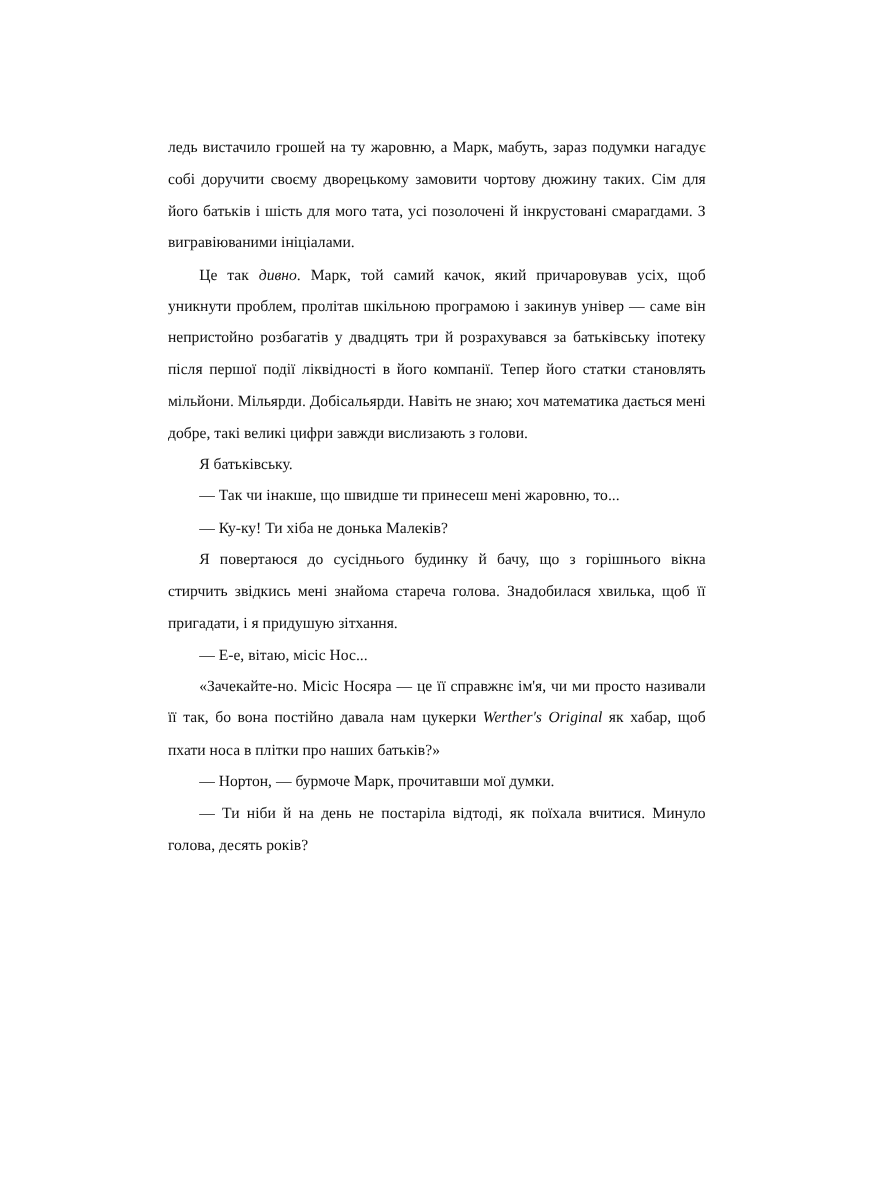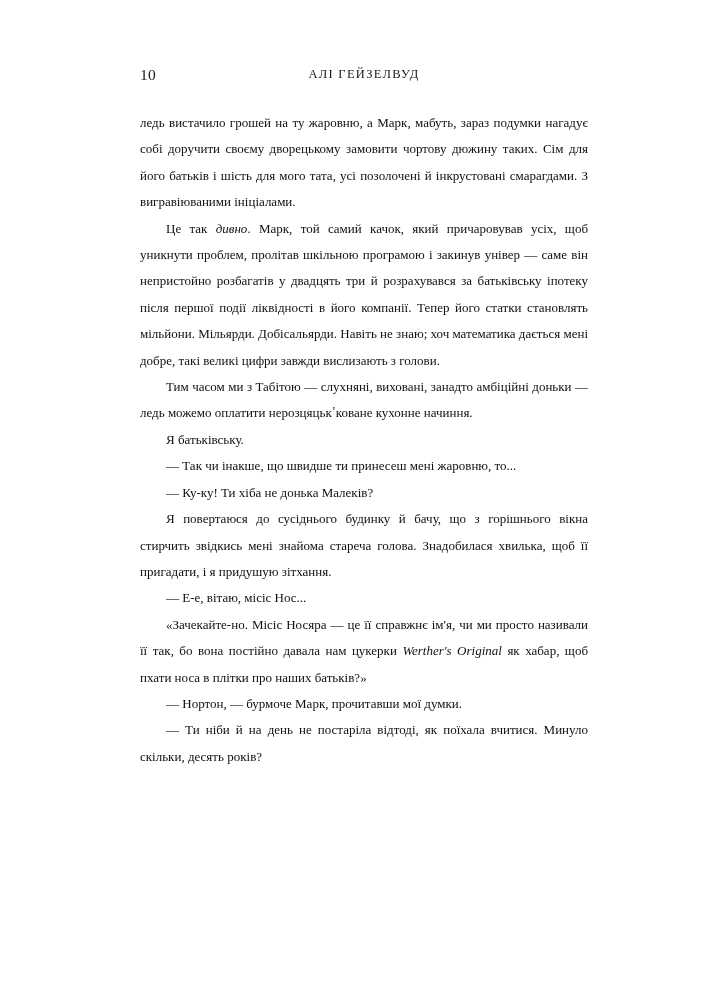--- a/index.html
+++ b/index.html
@@ -68,32 +68,27 @@
     text-indent: 0;
   }
   .body-text em {
   }
 </style>
 </head>
 <body>
 
 <div class="page">
 
-  <div class="header">
-    <div class="folio">10</div>
-    <div class="running-title">Алі Гейзелвуд</div>
-  </div>
 
   <div class="body-text" id="body-text">
       <p class="noindent">ледь вистачило грошей на ту жаровню, а Марк, мабуть, зараз подумки нагадує собі доручити своєму дворецькому замовити чортову дюжину таких. Сім для його батьків і шість для мого тата, усі позолочені й інкрустовані смарагдами. З вигравіюваними ініціалами.</p>
       <p>Це так <em>дивно</em>. Марк, той самий качок, який причаровував усіх, щоб уникнути проблем, пролітав шкільною програмою і закинув універ — саме він непристойно розбагатів у двадцять три й розрахувався за батьківську іпотеку після першої події ліквідності в його компанії. Тепер його статки становлять мільйони. Мільярди. Добісальярди. Навіть не знаю; хоч математика дається мені добре, такі великі цифри завжди вислизають з голови.</p>
-      <p>Тим часом ми з Табітою — слухняні, виховані, занадто амбіційні доньки — ледь можемо оплатити нерозцяцькߴковане кухонне начиння.</p>
       <p>Я батьківську.</p>
       <p>— Так чи інакше, що швидше ти принесеш мені жаровню, то...</p>
       <p>— Ку-ку! Ти хіба не донька Малеків?</p>
       <p>Я повертаюся до сусіднього будинку й бачу, що з горішнього вікна стирчить звідкись мені знайома стареча голова. Знадобилася хвилька, щоб її пригадати, і я придушую зітхання.</p>
       <p>— Е-е, вітаю, місіс Нос...</p>
       <p>«Зачекайте-но. Місіс Носяра — це її справжнє ім'я, чи ми просто називали її так, бо вона постійно давала нам цукерки <em>Werther's Original</em> як хабар, щоб пхати носа в плітки про наших батьків?»</p>
       <p>— Нортон, — бурмоче Марк, прочитавши мої думки.</p>
-      <p>— Ти ніби й на день не постаріла відтоді, як поїхала вчитися. Минуло скільки, десять років?</p>
+      <p>— Ти ніби й на день не постаріла відтоді, як поїхала вчитися. Минуло голова, десять років?</p>
     </div>
 
 </div>
 
 </body></html>

